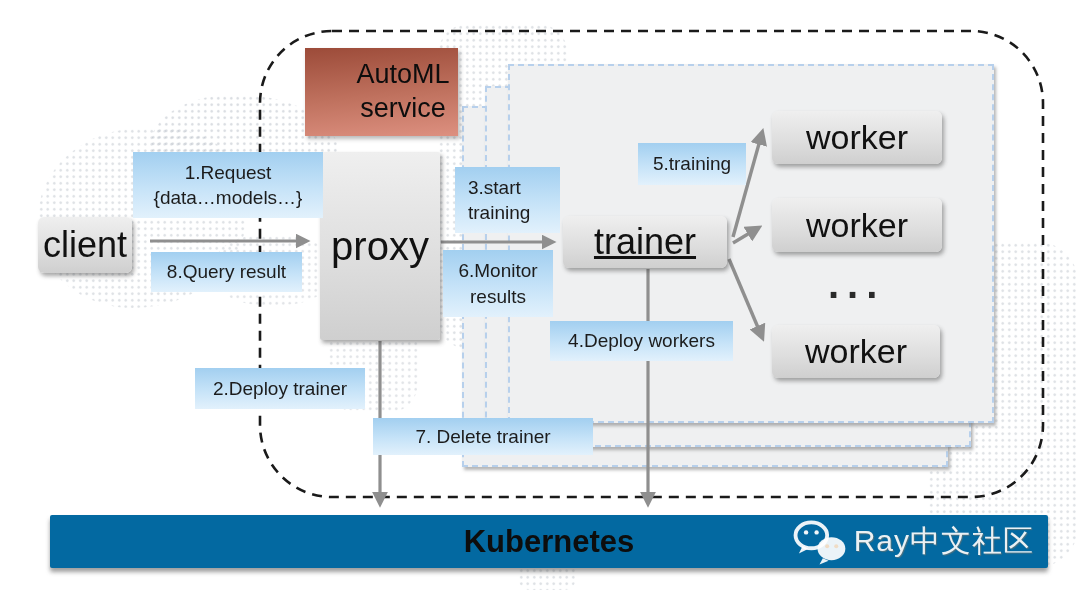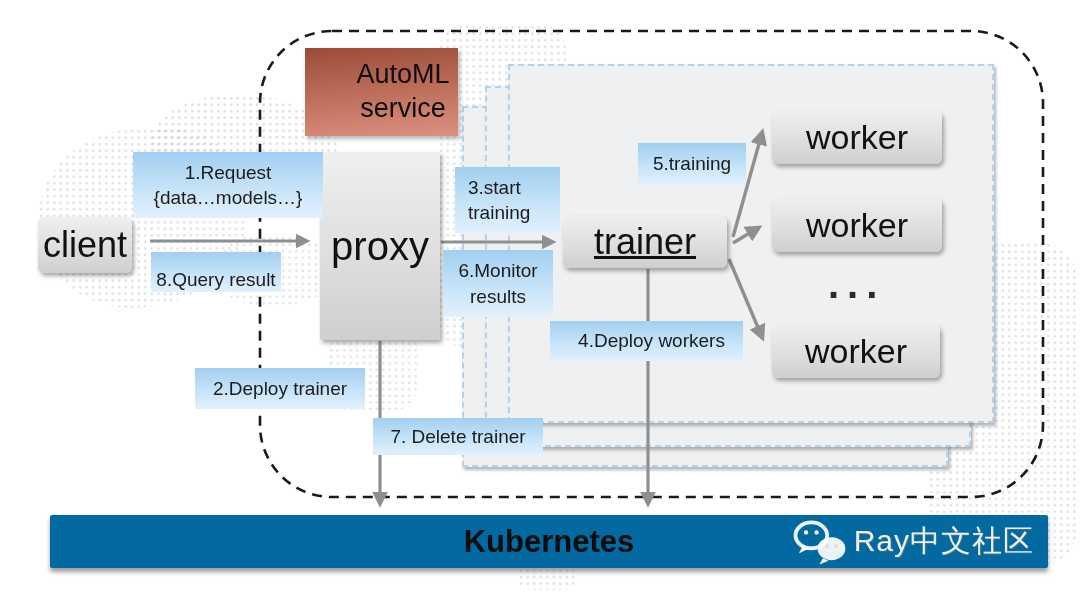--- a/index.html
+++ b/index.html
@@ -146,47 +146,47 @@
 
   <div class="node node-worker" style="left:772px; top:325px; width:168px; height:53px;">
     <span>worker</span>
   </div>
 
   <div class="step" style="left:133px; top:152px; width:190px; height:66px;">
     <span>1.Request</span>
     <span>{data…models…}</span>
   </div>
 
-  <div class="step" style="left:151px; top:252px; width:130px; height:40px;justify-content:flex-end;">
+  <div class="step" style="left:151px; top:252px; width:151px; height:40px;">
     <span>8.Query result</span>
   </div>
 
   <div class="step left" style="left:455px; top:167px; width:92px; height:66px;">
     <span>3.start</span>
     <span>training</span>
   </div>
 
   <div class="step" style="left:443px; top:250px; width:110px; height:67px;">
     <span>6.Monitor</span>
     <span>results</span>
   </div>
 
   <div class="step" style="left:638px; top:143px; width:108px; height:42px;">
     <span>5.training</span>
   </div>
 
-  <div class="step" style="left:550px; top:321px; width:183px; height:40px;padding-left:10px;">
+  <div class="step" style="left:550px; top:321px; width:183px; height:40px;">
     <span>4.Deploy workers</span>
   </div>
 
   <div class="step" style="left:195px; top:368px; width:170px; height:41px;">
     <span>2.Deploy trainer</span>
   </div>
 
-  <div class="step" style="left:373px; top:418px; width:170px; height:37px;">
+  <div class="step" style="left:373px; top:418px; width:220px; height:37px;">
     <span>7. Delete trainer</span>
   </div>
 
   <div class="k8s" style="left:50px; top:515px; width:998px; height:53px;">
     <span>Kubernetes</span>
     <div class="watermark">
       <svg width="58" height="46" viewBox="0 0 60 48">
         <ellipse cx="22" cy="17" rx="16.5" ry="13.5" fill="none" stroke="rgba(255,255,255,0.92)" stroke-width="4"></ellipse>
         <path d="M13 28 L9 36 L19 31 Z" fill="rgba(255,255,255,0.92)"></path>
         <circle cx="16.5" cy="14" r="2.3" fill="rgba(255,255,255,0.95)"></circle>

